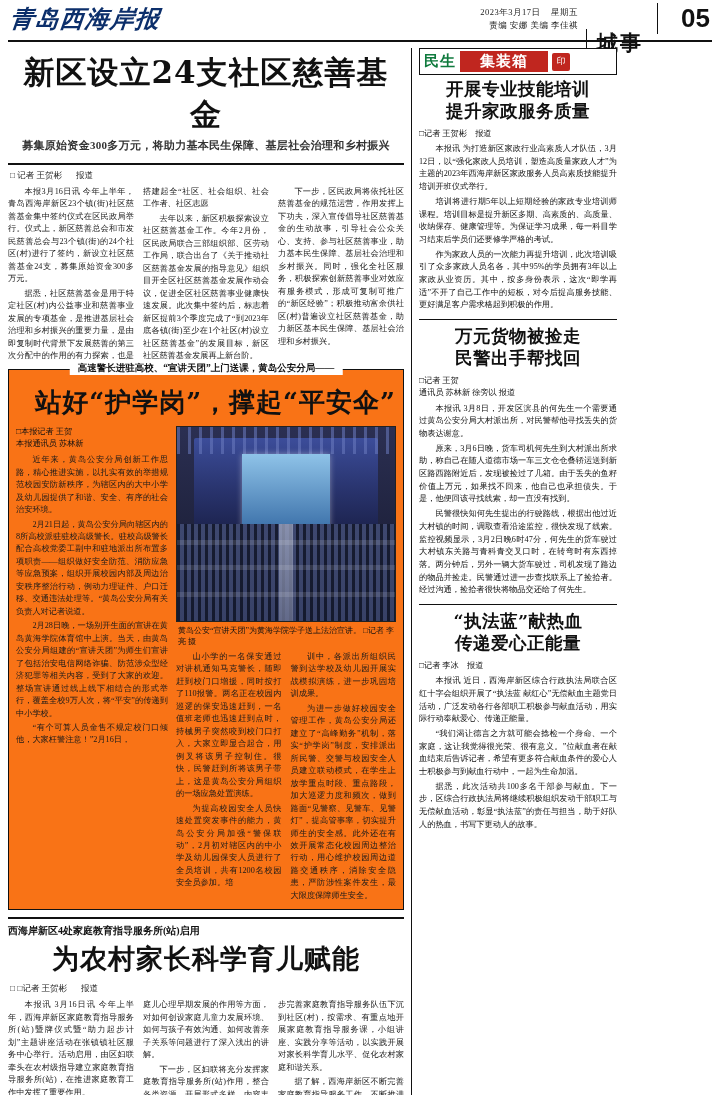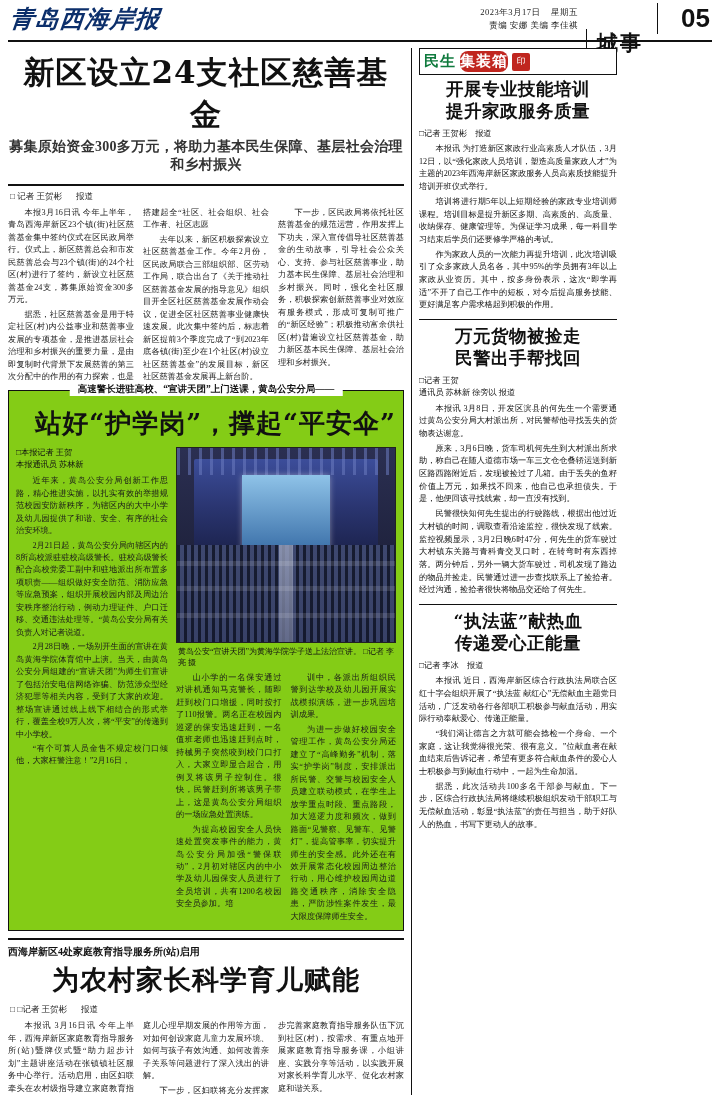--- a/index.html
+++ b/index.html
@@ -48,40 +48,40 @@
   .col-right { width:206px; border-left:1px solid #111; padding-left:7px; }
 
   
   .hl-wrap { border-bottom:2px solid #111; padding-bottom:5px; margin-bottom:5px; }
   h1.headline {
     font-family:"DejaVu Serif", serif;
     font-size:31px; font-weight:bold; margin:4px 0 2px 0;
     text-align:center; letter-spacing:1px; color:#111;
   }
   .subhead {
-    font-size:14px; font-weight:bold; text-align:center; color:#333;
+    font-size:11px; font-weight:bold; text-align:center; color:#333;
     margin:2px 0 5px 0; letter-spacing:.3px;
   }
   .byline {
     display:flex; gap:14px; font-size:8.5px; color:#222; margin:3px 0 4px 2px;
   }
   .byline .chk::before { content:"□ "; }
 
   
   .cols3 { column-count:3; column-gap:9px; column-rule:0; }
   .cols2 { column-count:2; column-gap:9px; }
   .body-text p {
     font-size:8.2px; line-height:1.52; margin:0 0 2px 0; text-align:justify;
     text-indent:2em; color:#1a1a1a;
   }
 
   
   .feature {
     border:1px solid #111; padding:6px 7px 7px 7px; margin-top:6px;
-    position:relative; background:#84cc16;
+    position:relative; background:#f97316;
   }
   .kicker {
     position:absolute; top:-8px; left:50%; transform:translateX(-50%);
     background:#fff; padding:0 8px; font-size:9.5px; font-weight:bold;
     color:#111; white-space:nowrap;
   }
   h2.feature-hl {
     font-family:"DejaVu Serif", serif;
     font-size:26px; font-weight:bold; text-align:right;
     margin:9px 0 6px 0; letter-spacing:1px;
@@ -130,21 +130,21 @@
   .caption { font-size:8px; margin:3px 2px 4px 2px; line-height:1.4; }
 
   
   .brand-badge {
     display:flex; align-items:center; gap:4px; border:1px solid #111;
     padding:2px 4px; margin-bottom:4px; background:#fff;
   }
   .bb-left { font-size:15px; font-weight:bold; color:#0f7a3d; letter-spacing:1px;
     font-family:"DejaVu Serif", serif; }
   .bb-mid { font-size:15px; font-weight:bold; color:#fff; background:#c0261f;
-    padding:1px 0; letter-spacing:1px; font-family:"DejaVu Serif", serif;border-radius:8px; }
+    padding:1px 20px; letter-spacing:1px; font-family:"DejaVu Serif", serif; }
   .bb-seal { width:18px; height:18px; background:#c0261f; color:#fff; font-size:9px;
     display:flex; align-items:center; justify-content:center; border-radius:2px; }
   h3.r-headline {
     font-family:"DejaVu Serif", serif; font-size:17.5px; font-weight:bold;
     text-align:center; line-height:1.25; margin:4px 0 5px 0; letter-spacing:.5px;
   }
   .r-rule { border-top:1px solid #111; margin:7px 0 6px 0; }
   .r-byline { font-size:8.2px; line-height:1.5; margin-bottom:3px; }
   .r-body p { font-size:8.2px; line-height:1.55; margin:0 0 2px 0; text-align:justify; text-indent:2em; }
 

